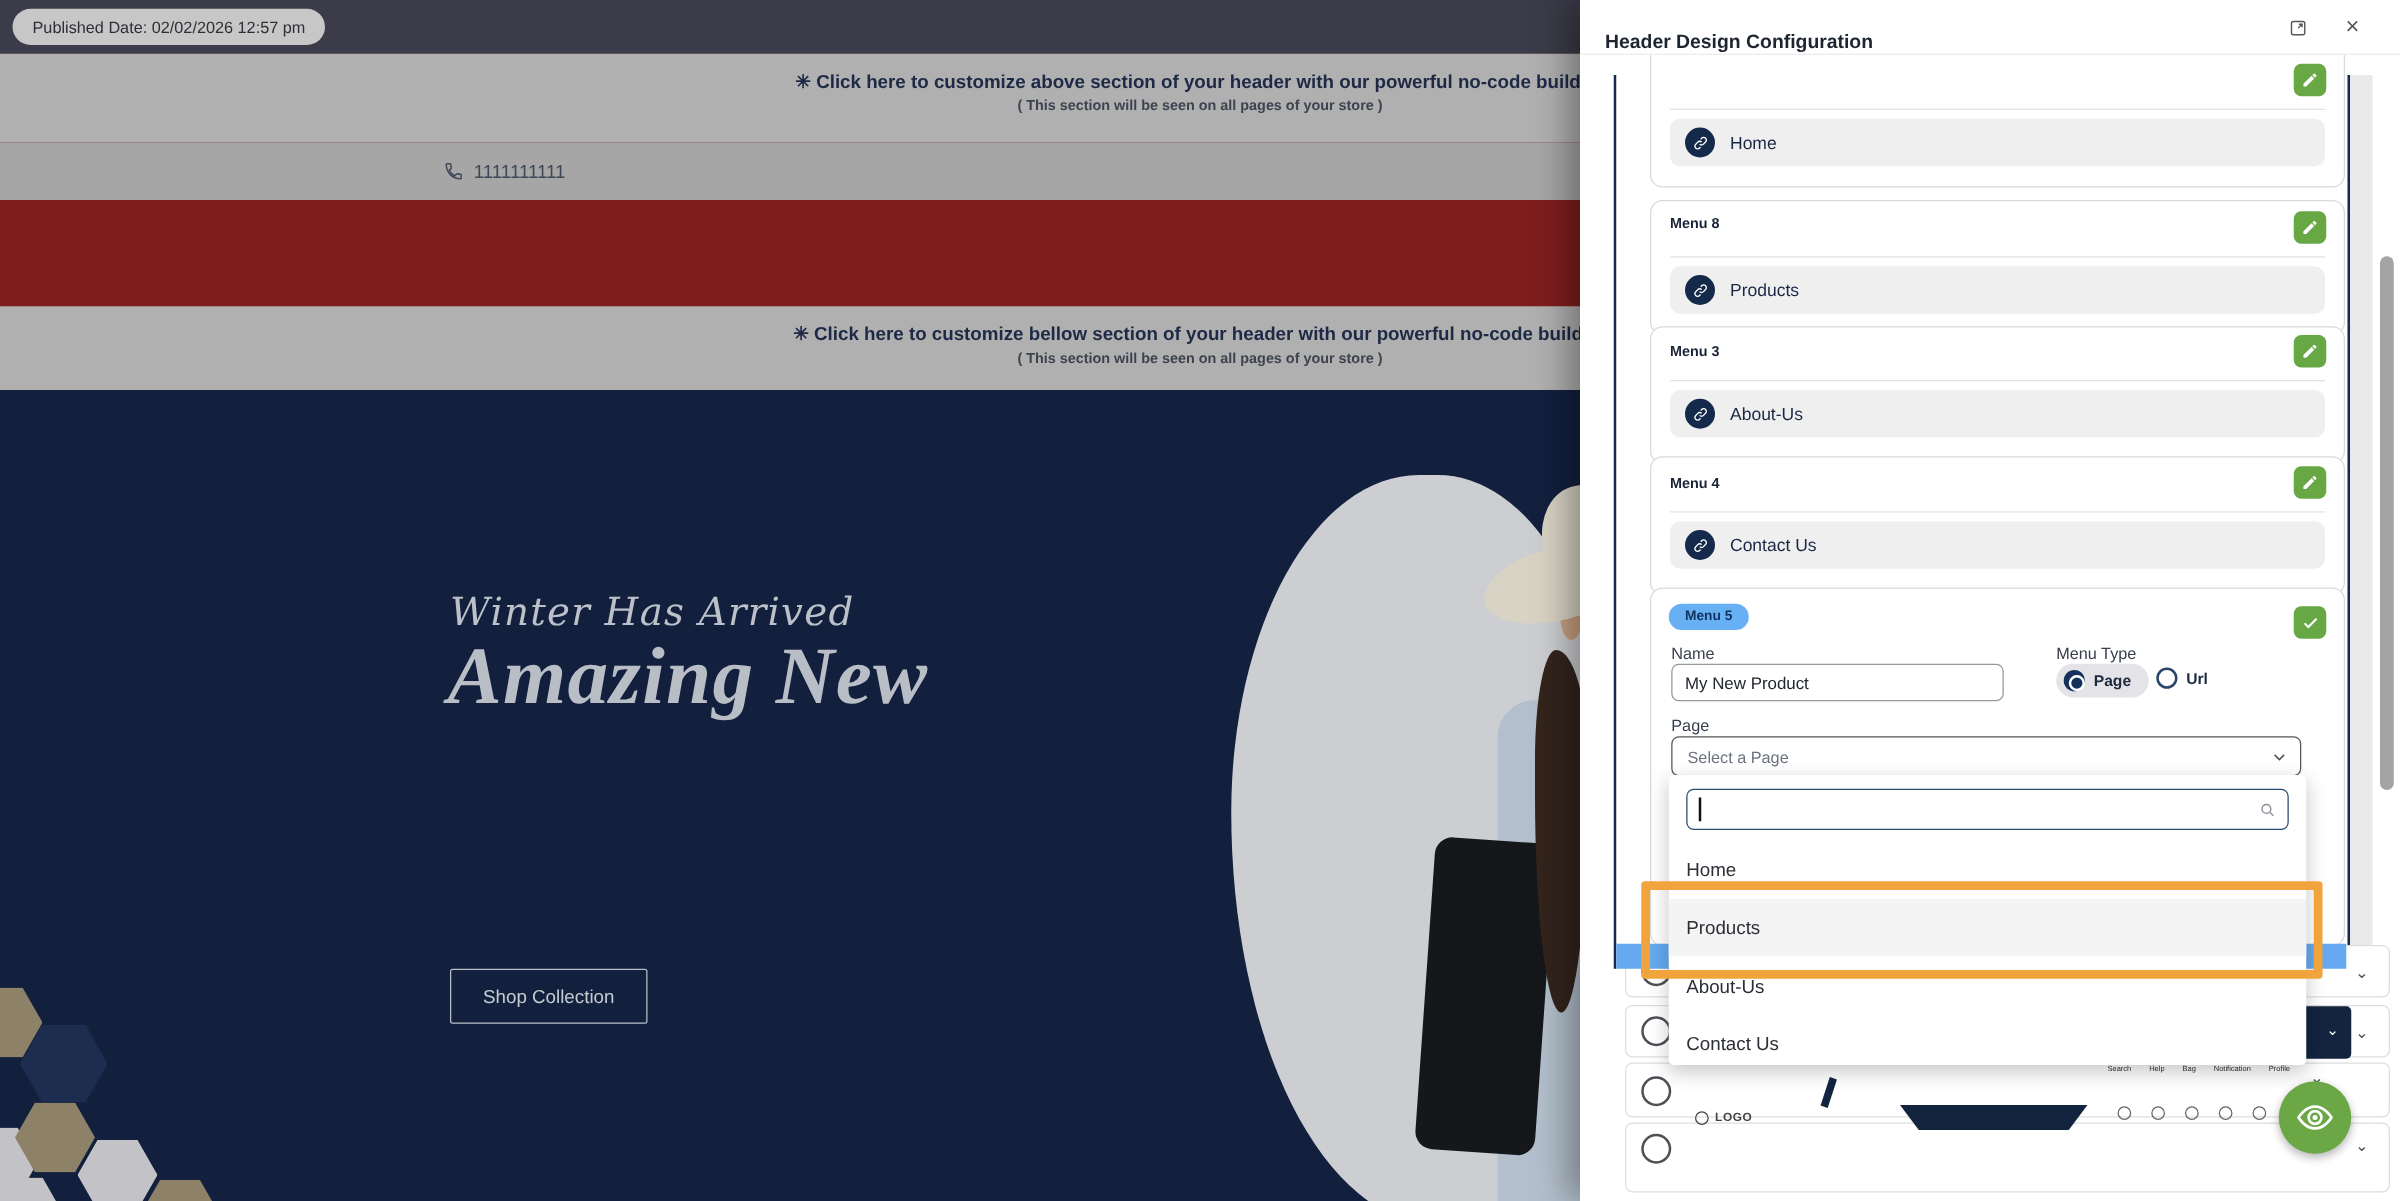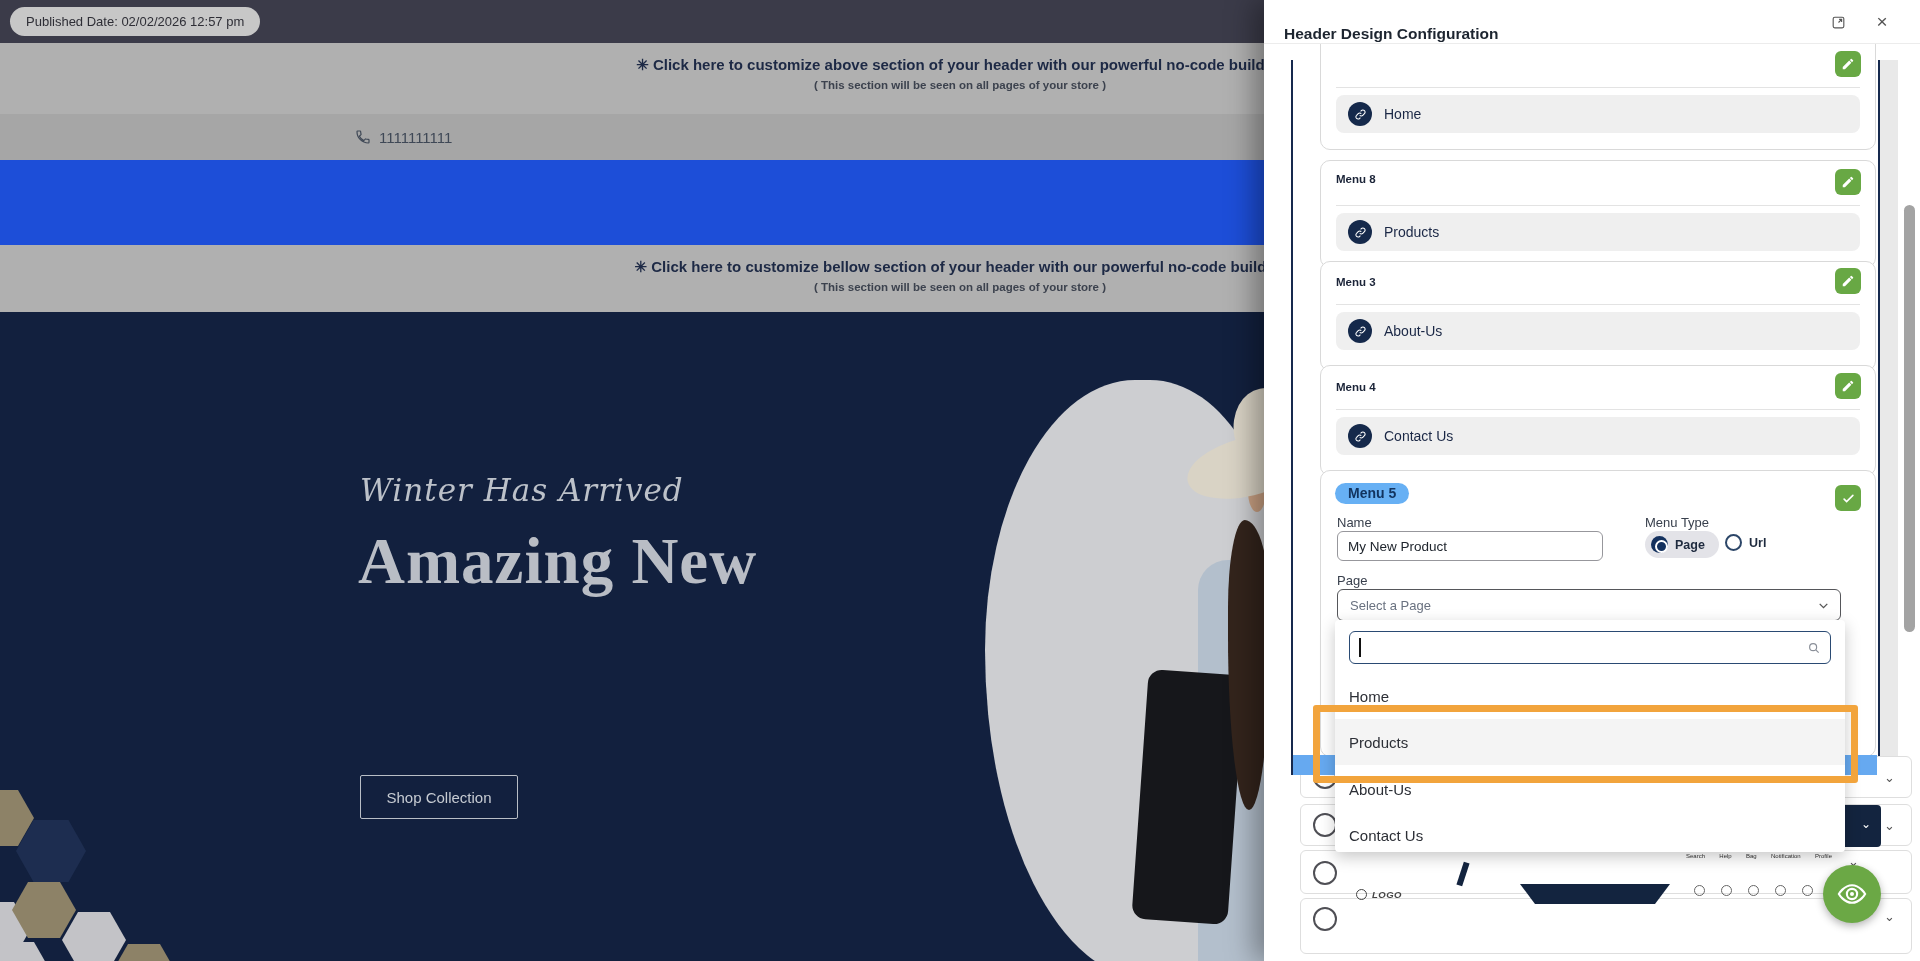--- a/index.html
+++ b/index.html
@@ -1,18 +1,18 @@
 <!DOCTYPE html>
 <html><head>
 <meta charset="utf-8">
 <style>
   * { margin:0; padding:0; box-sizing:border-box; }
   html,body { width:1920px; height:961px; }
   body { font-family:"Liberation Sans", sans-serif; }
-  .stage { position:relative; width:1920px; height:961px; overflow:hidden; background:#1d4ed8; }
+  .stage { position:relative; width:1920px; height:961px; overflow:hidden; background:#7f1d1d; }
   .abs { position:absolute; }
 
   
   .preview { position:absolute; inset:0; width:1920px; height:961px; }
   .topbar { position:absolute; left:0; top:0; width:1920px; height:43px; background:#3b3b49; }
   .pub-badge { position:absolute; left:10px; top:7px; height:29px; line-height:29px; padding:0 16px;
     background:#c7c7c7; color:#2e2e36; border-radius:15px; font-size:13px; font-weight:500; }
   .banner { position:absolute; left:0; width:1920px; background:#b0b0b0; text-align:center; color:#1d2945; cursor:pointer; }
   .banner .line1 { padding-top:13px; font-size:15px; font-weight:600; }
   .banner .line2 { margin-top:5px; font-size:11.5px; font-weight:600; color:#3c424e; }
@@ -53,21 +53,21 @@
     border-radius:10px; z-index:1; }
   .mlabel { position:absolute; left:15px; font-size:11.5px; font-weight:bold; color:#1b2438; }
   .greenbtn { position:absolute; right:14px; width:26px; height:26px; background:#68a844; border:none;
     border-radius:6px; display:flex; align-items:center; justify-content:center; cursor:pointer; }
   .mdiv { position:absolute; left:15px; right:15px; height:1px; background:#e3e3e3; }
   .mrow { position:absolute; left:15px; right:15px; height:38px; background:#efefef; border-radius:8px;
     display:flex; align-items:center; gap:12px; padding-left:12px; font-size:14px; color:#1a2745; cursor:pointer; }
   .linkcirc { width:24px; height:24px; border-radius:50%; background:#15294b; display:flex;
     align-items:center; justify-content:center; flex:none; }
   .m5badge { position:absolute; left:14px; top:12px; height:21px; line-height:21px; padding:0 13px;
-    background:#67b0f4; color:#123460; font-size:14px; font-weight:bold; border-radius:11px; }
+    background:#67b0f4; color:#123460; font-size:11px; font-weight:bold; border-radius:11px; }
   .flabel { position:absolute; font-size:13px; color:#39404d; }
   .ninput { position:absolute; left:16px; top:60px; width:266px; height:30px; border:1px solid #97979c;
     border-radius:6px; padding:0 10px; font-size:13.5px; color:#20262e; font-family:"Liberation Sans",sans-serif; }
   .radiopill { position:absolute; left:324px; top:60px; height:27px; background:#e3e3e8; border-radius:14px;
     display:flex; align-items:center; gap:7px; padding:0 14px 0 6px; cursor:pointer; }
   .radio-on { width:17px; height:17px; border-radius:50%; background:#14315e; position:relative; }
   .radio-on:after { content:""; position:absolute; left:4px; top:4px; width:9px; height:9px; border-radius:50%;
     border:2.5px solid #fff; }
   .radio-off { width:17px; height:17px; border-radius:50%; border:2px solid #2c4668; background:#fff; }
   .rlabel { font-size:12.5px; font-weight:600; color:#1e2a3e; }
@@ -99,21 +99,21 @@
     box-shadow:0 3px 8px rgba(0,0,0,.3); cursor:pointer; }
   .minilabels { position:absolute; left:422px; top:853px; width:146px; display:flex;
     justify-content:space-between; z-index:1; }
   .minilabels span { font-size:6px; color:#333; }
   .miniicons { position:absolute; left:430px; top:885px; display:flex; gap:16px; z-index:1; }
   .miniicons i { width:11px; height:11px; border:1px solid #666; border-radius:50%; display:block; }
   .trap { position:absolute; left:256px; top:884px; width:150px; height:20px; background:#13243f;
     clip-path:polygon(0 0,100% 0,90% 100%,10% 100%); z-index:1; }
   .slash { position:absolute; left:196px; top:862px; width:6px; height:24px; background:#13243f;
     transform:rotate(18deg); z-index:1; }
-  .logorow { position:absolute; left:92px; top:889px; display:flex; align-items:center; gap:5px; z-index:1;font-style:italic; }
+  .logorow { position:absolute; left:92px; top:889px; display:flex; align-items:center; gap:5px; z-index:1; }
   .logorow i { width:11px; height:11px; border:1.5px solid #444; border-radius:50%; }
   .logorow span { font-size:9.5px; font-weight:bold; color:#444; letter-spacing:.5px; }
   .swatch { position:absolute; left:58px; width:24px; height:15px; background:#15294b; z-index:1; }
 </style>
 </head>
 <body>
 
 <div class="stage">
 
   <section class="preview">
@@ -156,21 +156,21 @@
 
       <div class="blob"></div>
       <div class="abs" style="left:1198px;top:248px;width:92px;height:401px;background:#b3bfcc;border-radius:30px 0 0 0;"></div>
       <div class="abs" style="left:1140px;top:360px;width:96px;height:250px;background:#16171b;border-radius:14px;transform:rotate(4deg);"></div>
       <div class="abs" style="left:1248px;top:158px;width:18px;height:42px;background:#caa183;border-radius:50%;"></div>
       <div class="abs" style="left:1228px;top:208px;width:42px;height:290px;background:#33241c;border-radius:40% 60% 50% 50%/30% 30% 60% 60%;"></div>
       <div class="abs" style="left:1232px;top:76px;width:70px;height:64px;background:#d9d3c5;border-radius:50% 50% 45% 45%/70% 70% 35% 35%;transform:rotate(-10deg);"></div>
       <div class="abs" style="left:1186px;top:126px;width:122px;height:58px;background:#d9d3c5;border-radius:50%;transform:rotate(-14deg);"></div>
 
       <div class="tagline">Winter Has Arrived</div>
-      <div class="htitle" style="top:212px;">Amazing New</div>
+      <div class="htitle" style="top:192px;font-style:italic;">Amazing New</div>
       <button class="cta">Shop Collection</button>
     </div>
   </section>
 
   <aside class="panel">
 
     <div class="vline" style="left:27px;"></div>
     <div class="vline" style="left:614px;"></div>
     <div class="graystrip"></div>
     <div class="sthumb"></div>

